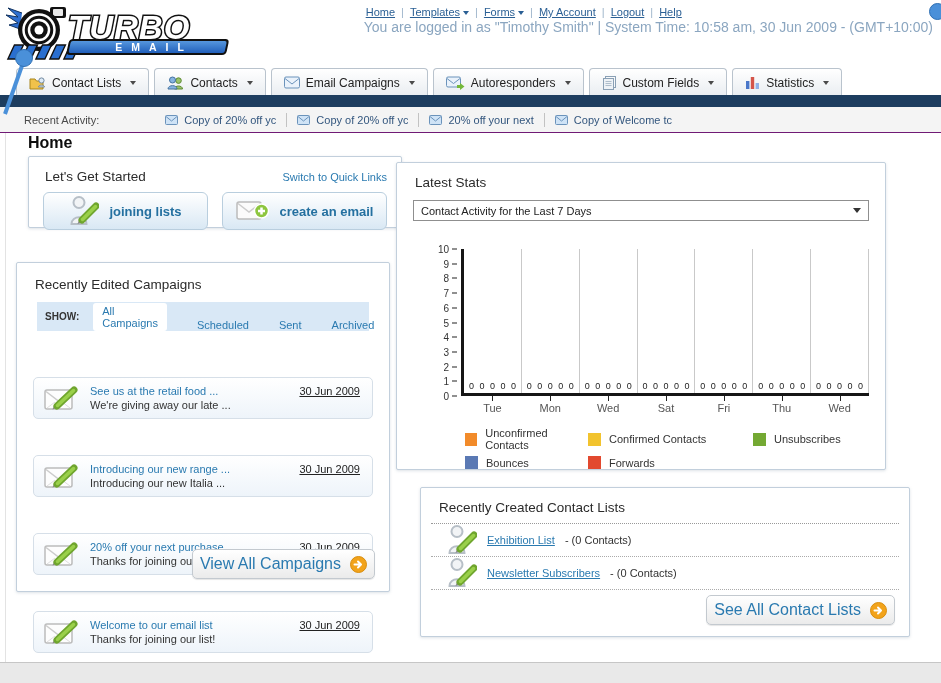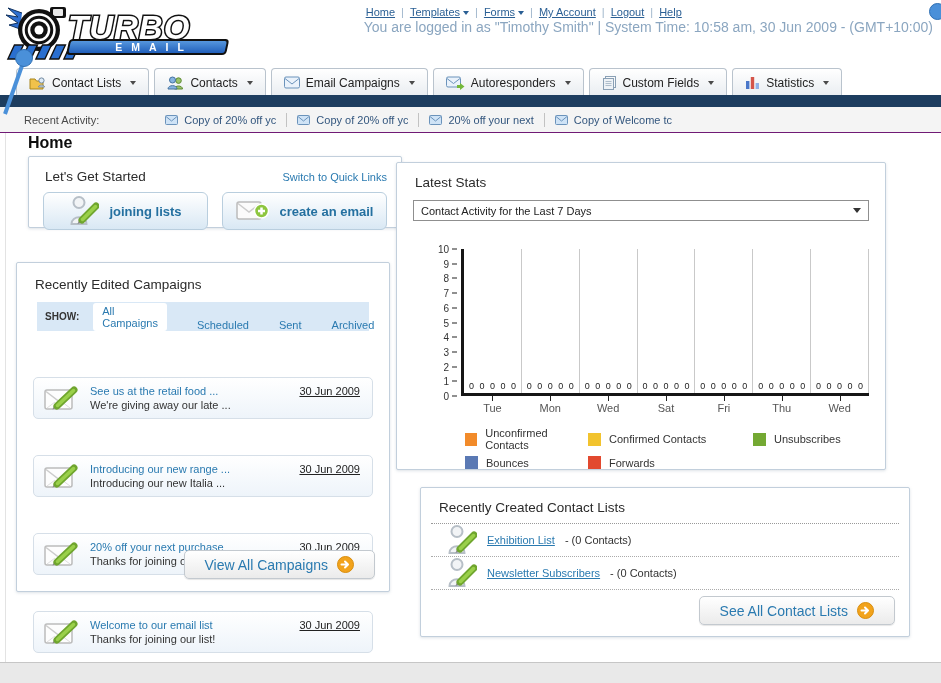--- a/index.html
+++ b/index.html
@@ -63,22 +63,22 @@
   .cfilter .flink.active { background:#fff; border-radius:3px; padding:2px 9px; }
   .citems { padding:10px 16px 0 16px; }
   .citem { position:relative; height:42px; margin-bottom:7px; border:1px solid #d6dfe8; border-radius:5px;
            background:linear-gradient(#ffffff,#eef4fa); display:flex; align-items:center; padding:0 10px; cursor:pointer;margin-top:36px; }
   .citem .icn { margin-right:10px; }
   .ctitle { font-size:11px; color:#2a7ab0; line-height:14px; }
   .csub { font-size:11px; color:#333; line-height:14px; }
   .cdate { position:absolute; right:12px; top:7px; font-size:11px; color:#222;text-decoration:underline; }
   .view-all { position:absolute; right:14px; bottom:12px; }
 
-  .pill-btn { display:inline-flex; align-items:center; gap:9px; padding:5px 20px; border:1px solid #c3c9cf; border-radius:5px;
-              background:linear-gradient(#ffffff,#ebebeb); font-size:14px; color:#2a7ab0; cursor:pointer; box-shadow:0 1px 1px rgba(0,0,0,0.1); }
+  .pill-btn { display:inline-flex; align-items:center; gap:9px; padding:5px 7px; border:1px solid #c3c9cf; border-radius:5px;
+              background:linear-gradient(#ffffff,#ebebeb); font-size:16px; color:#2a7ab0; cursor:pointer; box-shadow:0 1px 1px rgba(0,0,0,0.1); }
 
   
   .stats { left:396px; top:162px; width:490px; height:308px; }
   .stats .panel-title { padding:12px 16px 8px 18px; }
   .stat-select { margin:2px 16px 0 16px; height:21px; border:1px solid #8f8f8f; background:#fff; display:flex; align-items:center;
                  justify-content:space-between; padding:0 7px; font-size:11px; color:#222; cursor:pointer; }
   .sel-caret { width:0; height:0; border:4px solid transparent; border-top:5px solid #333; margin-top:4px; }
 
   .chart { position:absolute; left:64px; top:86px; width:408px; height:147px; }
   .plot { position:absolute; inset:0; border-left:3px solid #161616; border-bottom:3px solid #161616; display:flex; }

